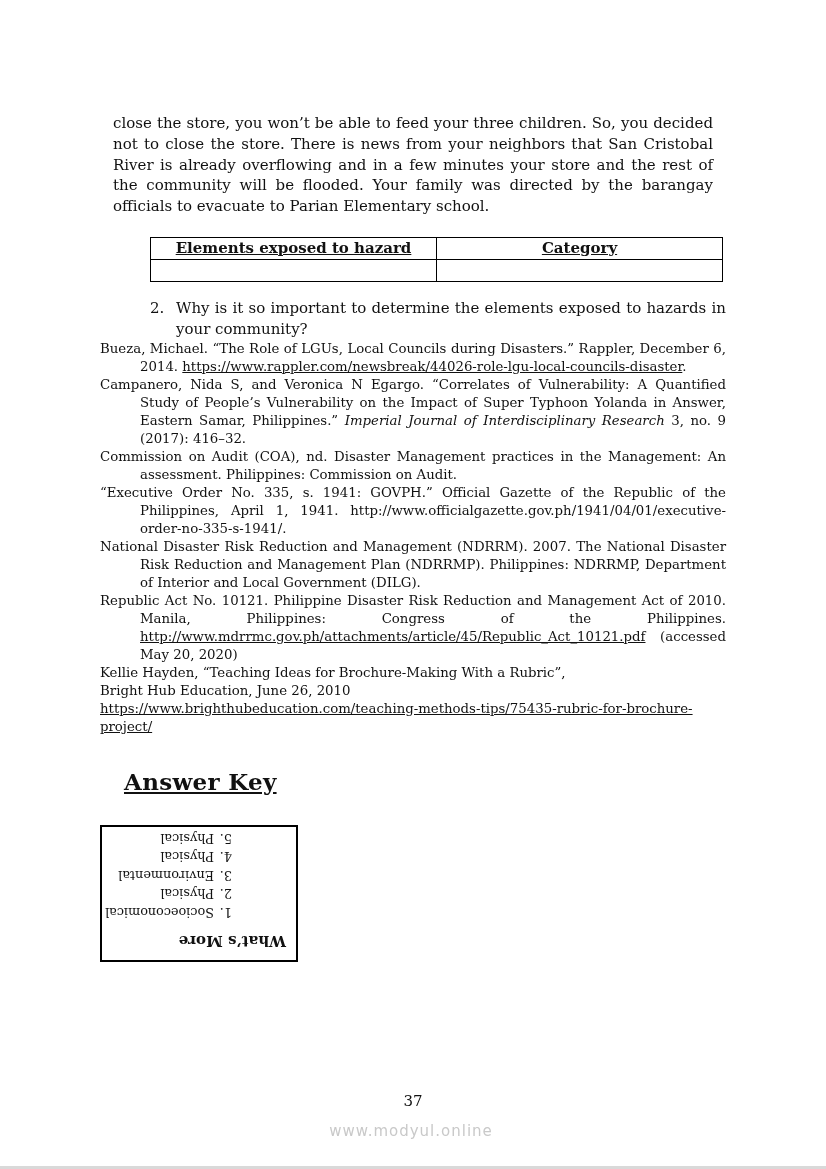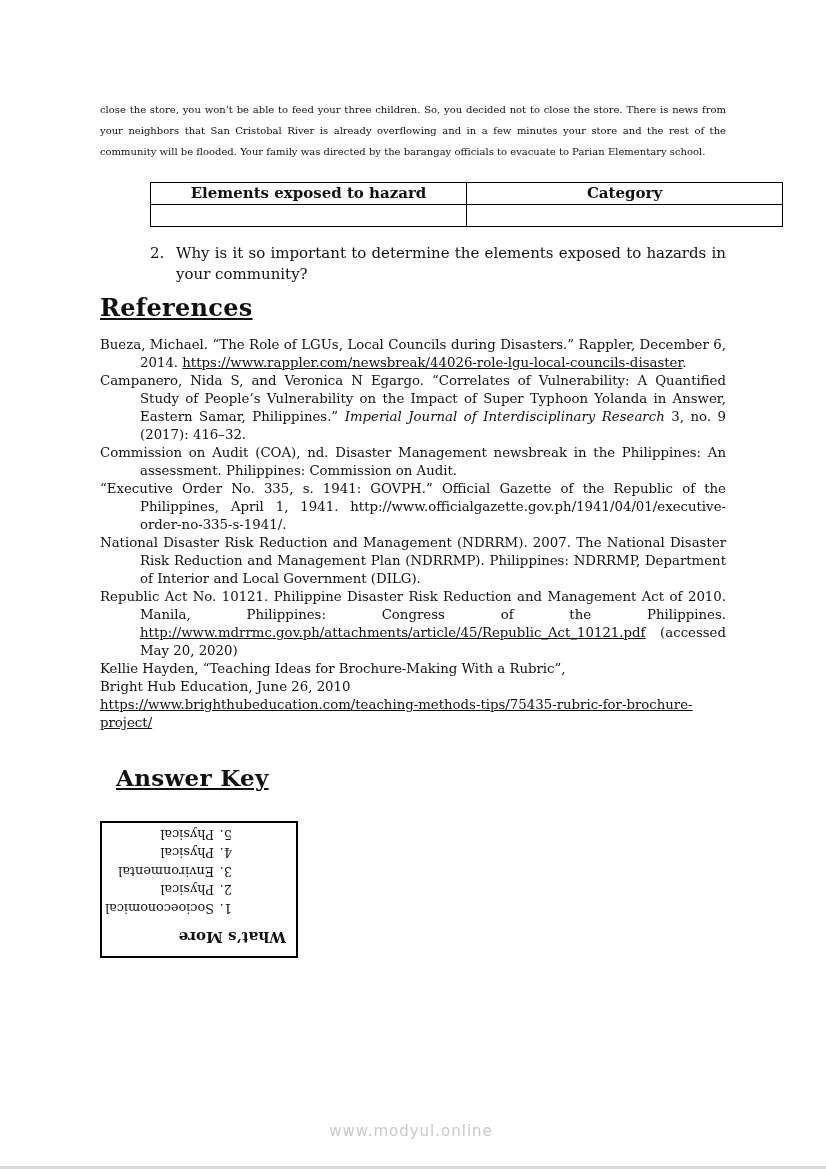--- a/index.html
+++ b/index.html
@@ -9,42 +9,43 @@
     height: 1169px;
     margin: 0 auto;
     background: #ffffff;
     color: #111111;
     font-family: "DejaVu Serif", "Liberation Serif", serif;
     overflow: hidden;
   }
   .content { padding: 100px 100px 0 100px; }
 
   .body-text {
-    font-size: 10px;
+    font-size: 15px;
     line-height: 20.8px;
     text-align: justify;
-    margin: 0;
+    margin: 13px;
   }
 
   .question {
     margin: 0 0 0 76px;
     text-indent: -26px;
     text-align: justify;
     font-size: 15px;
     line-height: 20.8px;
   }
   .q1 { margin-top: 18px; }
   .q2 { margin-top: 16px; }
   .q-num { display: inline-block; width: 26px; text-indent: 0; }
 
   table.hazard-table {
     border-collapse: collapse;
     margin: 20px 16px 0 50px;
-    width: 633px;
+    width: 573px;
     table-layout: fixed;
+    text-decoration: underline;
   }
   table.hazard-table th, table.hazard-table td { border: 1.5px solid #000; }
   table.hazard-table th {
     font-size: 15px;
     font-weight: bold;
     text-align: center;
     padding: 1px 0 2px 0;
   }
   table.hazard-table td { height: 19px; }
 
@@ -64,21 +65,21 @@
   }
   .ref-hang { padding-left: 40px; text-indent: -40px; }
   .ref-flat { padding-left: 0; text-indent: 0; }
   .link { text-decoration: underline; }
   .italic { font-style: italic; margin-top: 32px; }
 
   h2.answer-key-heading {
     font-size: 23px;
     font-weight: bold;
     text-decoration: underline;
-    margin: 32px 0 0 16px;
+    margin: 32px 0 0 24px;
     letter-spacing: 0.3px;
   }
 
   .answer-box {
     margin-top: 30px;
     width: 198px;
     height: 137px;
     border: 2px solid #000;
     box-sizing: border-box;
   }
@@ -142,28 +143,27 @@
       </tr>
       <tr>
         <td></td>
         <td></td>
       </tr>
     </tbody>
       </table>
 
     <p class="question q2"><span class="q-num">2.</span><span>Why is it so important to determine the elements exposed to hazards in your community?</span></p>
 
-    <h1 class="references-heading">References</h1>
 
     <div class="refs">
       <p class="ref-hang"><span>Bueza, Michael. “The Role of LGUs, Local Councils during Disasters.” Rappler, December 6, 2014. </span><span class="link">https://www.rappler.com/newsbreak/44026-role-lgu-local-councils-disaster</span><span>.</span></p>
 
       <p class="ref-hang"><span>Campanero, Nida S, and Veronica N Egargo. “Correlates of Vulnerability: A Quantified Study of People’s Vulnerability on the Impact of Super Typhoon Yolanda in Answer, Eastern Samar, Philippines.” </span><span class="italic">Imperial Journal of Interdisciplinary Research</span><span> 3, no. 9 (2017): 416–32.</span></p>
 
-      <p class="ref-hang"><span>Commission on Audit (COA), nd.  Disaster Management newsbreak in the Philippines:  An assessment.  Philippines:  Commission on Audit.</span></p>
+      <p class="ref-hang"><span>Commission on Audit (COA), nd.  Disaster Management practices in the Management:  An assessment.  Philippines:  Commission on Audit.</span></p>
 
       <p class="ref-hang"><span>“Executive Order No. 335, s. 1941: GOVPH.” Official Gazette of the Republic of the Philippines, April 1, 1941. http://www.officialgazette.gov.ph/1941/04/01/executive-order-no-335-s-1941/.</span></p>
 
       <p class="ref-hang"><span>National Disaster Risk Reduction and Management (NDRRM).  2007.  The National Disaster Risk Reduction and Management Plan (NDRRMP).  Philippines:  NDRRMP, Department of Interior and Local Government (DILG).</span></p>
 
       <p class="ref-hang"><span>Republic Act No. 10121.  Philippine Disaster Risk Reduction and Management Act of 2010.  Manila, Philippines: Congress of the Philippines. </span><span class="link">http://www.mdrrmc.gov.ph/attachments/article/45/Republic_Act_10121.pdf</span><span> (accessed May 20, 2020)</span></p>
 
       <p class="ref-flat"><span>Kellie Hayden, “Teaching Ideas for Brochure-Making With a Rubric”,</span></p>
 
       <p class="ref-flat"><span>Bright Hub Education, June 26, 2010</span></p>
@@ -179,15 +179,16 @@
         <div class="ak-item"><span class="ak-num">1.</span><span>Socioeconomical</span></div>
         <div class="ak-item"><span class="ak-num">2.</span><span>Physical</span></div>
         <div class="ak-item"><span class="ak-num">3.</span><span>Environmental</span></div>
         <div class="ak-item"><span class="ak-num">4.</span><span>Physical</span></div>
         <div class="ak-item"><span class="ak-num">5.</span><span>Physical</span></div>
       </div>
     </div>
 
   </div>
 
+  <div class="page-number">37</div>
   <div class="watermark">www.modyul.online</div>
   <div class="page-edge"></div>
 </div>
 
 </body></html>

